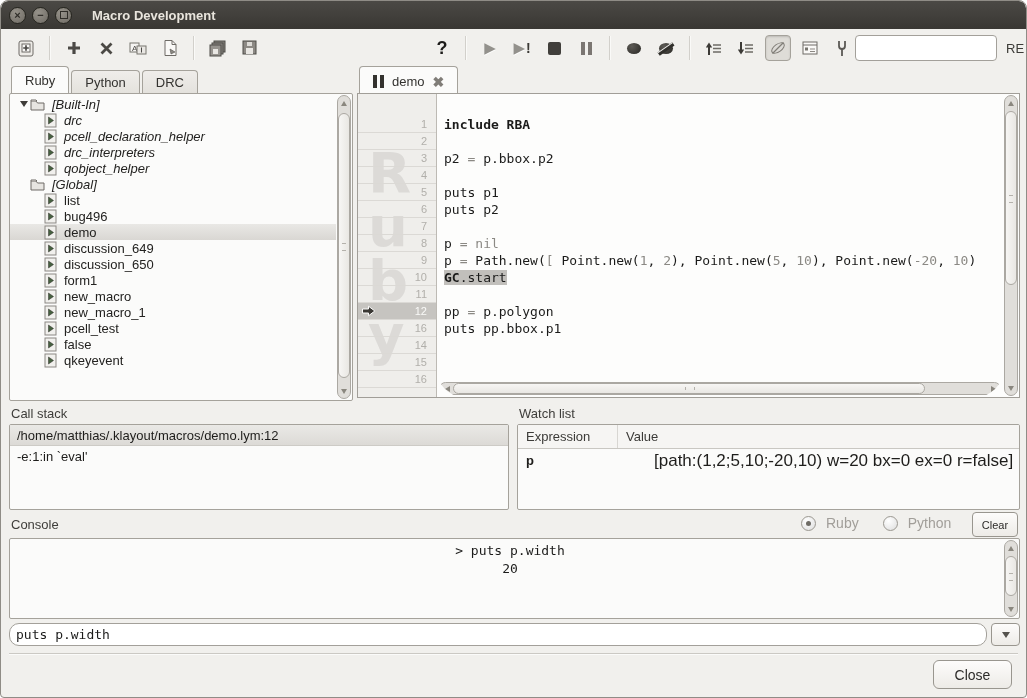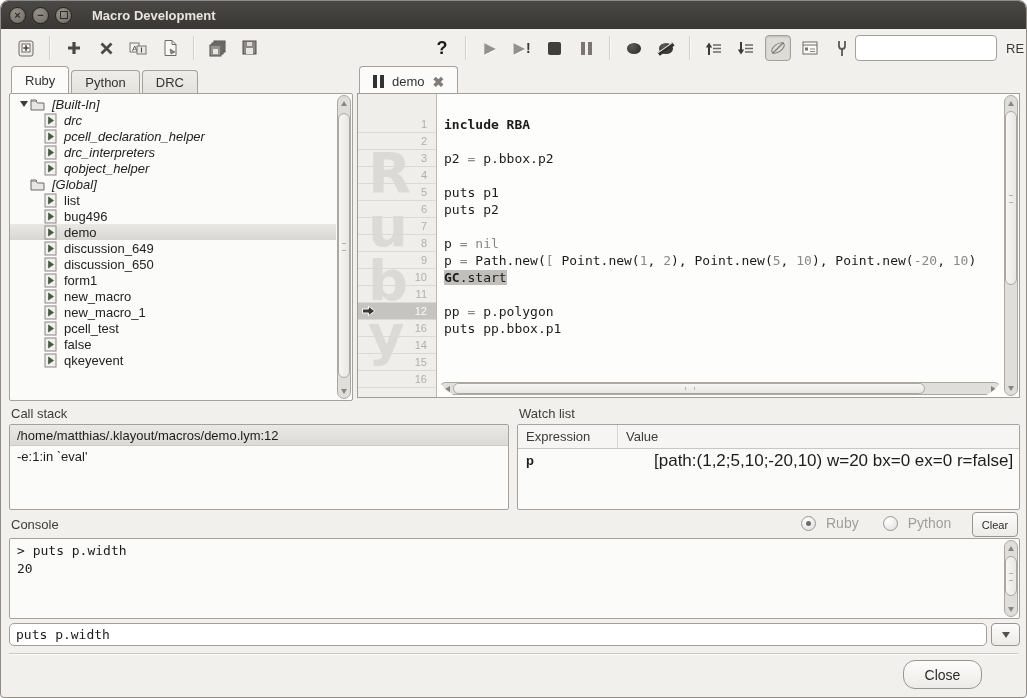--- a/index.html
+++ b/index.html
@@ -113,28 +113,28 @@
          background:radial-gradient(circle at 35% 30%,#fff,#ddd);position:relative;}
   .radio.sel::after{content:"";position:absolute;left:4px;top:4px;width:5px;height:5px;border-radius:50%;background:#6f6c66;}
   .radio-label{font-size:14px;color:#A19E99;margin-right:14px;}
   .btn{box-sizing:border-box;border:1px solid #99968F;border-radius:4px;
        background:linear-gradient(#FDFCFB,#EDEBE7);color:#2c2b29;font-size:11px;
        display:flex;align-items:center;justify-content:center;font-family:"Liberation Sans",sans-serif;}
   .clear-btn{position:absolute;top:511px;left:971px;width:46px;height:25px;}
   .console-out{position:absolute;left:8px;top:537px;width:1011px;height:81px;box-sizing:border-box;
                background:#FBFBFA;border:1px solid #A5A29B;border-radius:2px;overflow:hidden;}
   .con-line{font-family:"DejaVu Sans Mono",monospace;font-size:13px;color:#1b1b1a;line-height:18px;padding-left:7px;white-space:pre;}
-  .con-text{position:absolute;left:0;top:3px;right:16px;bottom:0;}
+  .con-text{position:absolute;left:0;top:3px;right:16px;bottom:0;text-align:center;}
   .console-in{position:absolute;left:8px;top:622px;width:978px;height:23px;box-sizing:border-box;
-              background:#fff;border:1px solid #A3A09A;border-radius:5px;
+              background:#fff;border:1px solid #A3A09A;border-radius:10px;
               font-family:"DejaVu Sans Mono",monospace;font-size:13px;color:#1b1b1a;padding:0 6px;outline:none;}
   .combo-btn{position:absolute;left:990px;top:622px;width:29px;height:23px;}
   .combo-btn .tri-d{border-left-width:4px;border-right-width:4px;border-top-width:6px;border-top-color:#55534e;}
   .footer-line{position:absolute;left:8px;right:8px;top:652px;height:1px;background:#CBC9C4;border-bottom:1px solid #FBFBFA;}
-  .close-btn{position:absolute;left:902px;top:659px;width:79px;height:29px;font-size:14px;border-radius:12px;}
+  .close-btn{position:absolute;left:932px;top:659px;width:79px;height:29px;font-size:14px;border-radius:6px;}
   .icon{display:inline-flex;align-items:center;justify-content:center;}
 </style>
 </head>
 <body>
 
 <div class="window">
 
   <div class="titlebar">
     <div class="tbtn">
         <span>×</span>

